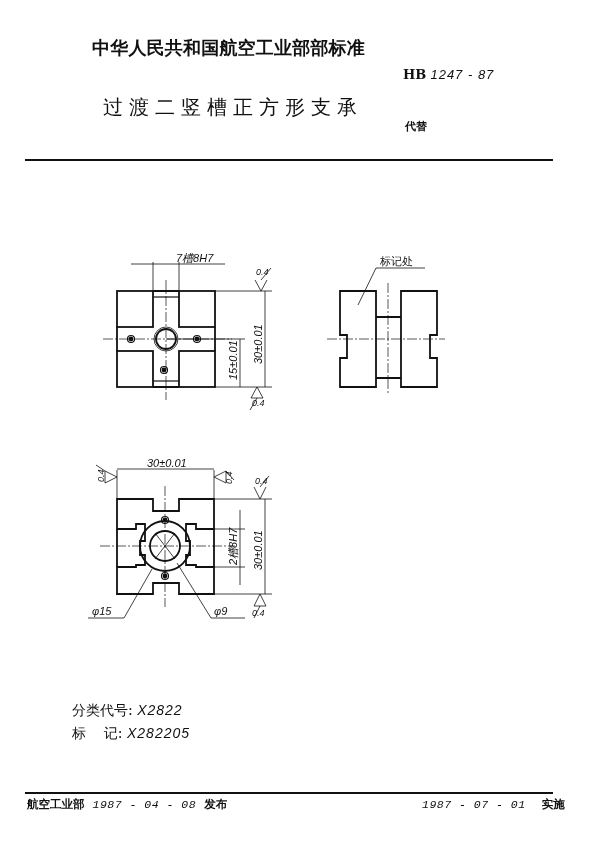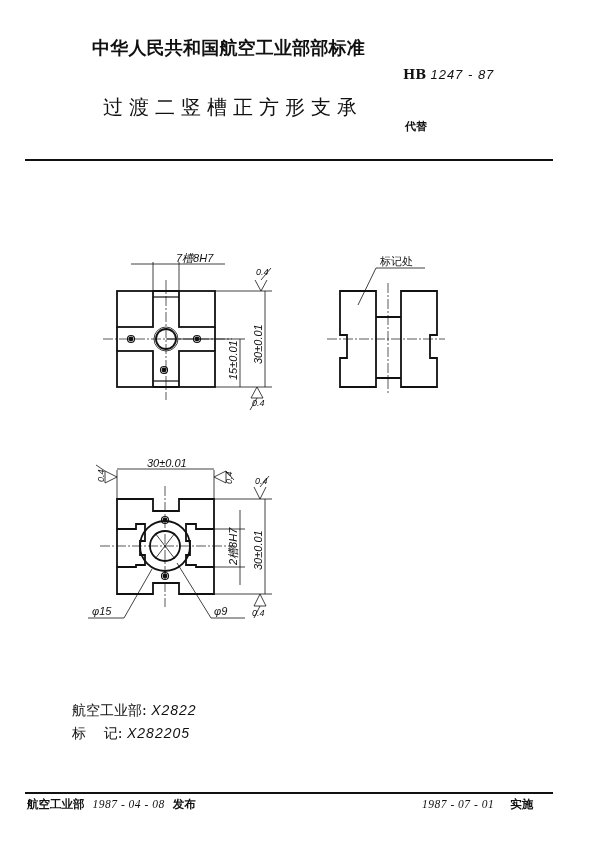--- a/index.html
+++ b/index.html
@@ -9,21 +9,21 @@
   .org { left: 92px; top: 36px; font-size: 18px; font-weight: bold; letter-spacing: 0.2px; }
   .std-no { left: 403px; top: 67px; font-size: 13px; }
   .std-no b { font-family: "DejaVu Serif", serif; font-weight: bold; }
   .std-no i { font-family: "Liberation Sans", sans-serif; font-style: italic; letter-spacing: 1px; }
   .title { left: 103px; top: 94px; font-size: 20px; letter-spacing: 6px; font-family: "DejaVu Serif", serif; }
   .replace { left: 405px; top: 119px; font-size: 11px; font-weight: bold; }
   .rule { position: absolute; background: #111; }
   .cls { left: 72px; font-size: 14px; font-family: "DejaVu Serif", serif; }
   .cls i { font-family: "Liberation Sans", sans-serif; font-style: italic; letter-spacing: 1px; margin-top: 20px; }
   .foot { top: 797px; font-size: 11.5px; font-weight: bold; }
-  .foot i { font-weight: normal; font-style: italic; font-family: Liberation Serif, serif; letter-spacing: 0.5px; }
+  .foot i { font-weight: normal; font-style: italic; font-family: Liberation Mono, monospace; letter-spacing: 0.5px; }
   svg text { font-family: "Liberation Sans", sans-serif; font-style: italic; fill: #111; }
 </style>
 </head>
 <body>
 
 <div class="abs org">中华人民共和国航空工业部部标准</div>
 <div class="abs std-no">
   <b>HB</b>
   <i>1247 - 87</i>
 </div>
@@ -139,21 +139,21 @@
   <text transform="translate(232 484) rotate(-90)" font-size="9">0.4</text>
   <text x="255" y="484" font-size="9">0.4</text>
   <text x="252" y="616" font-size="9">0.4</text>
   <text transform="translate(237 565) rotate(-90)" font-size="11">2槽8H7</text>
   <text transform="translate(262 570) rotate(-90)" font-size="11">30±0.01</text>
   <text x="92" y="615" font-size="11">φ15</text>
   <text x="214" y="615" font-size="11">φ9</text>
 </svg>
 
 <div class="abs cls" style="top:702px;">
-  <span>航空工业部:</span>
+  <span>分类代号:</span>
   <i>X2822</i>
 </div>
 <div class="abs cls" style="top:725px;">
   <span style="white-space:pre;">标    记:</span>
   <i>X282205</i>
 </div>
 
 <div class="rule" style="left:25px; top:792px; width:528px; height:1.5px;"></div>
 <div class="abs foot" style="left:27px;">
   <span>航空工业部</span>

